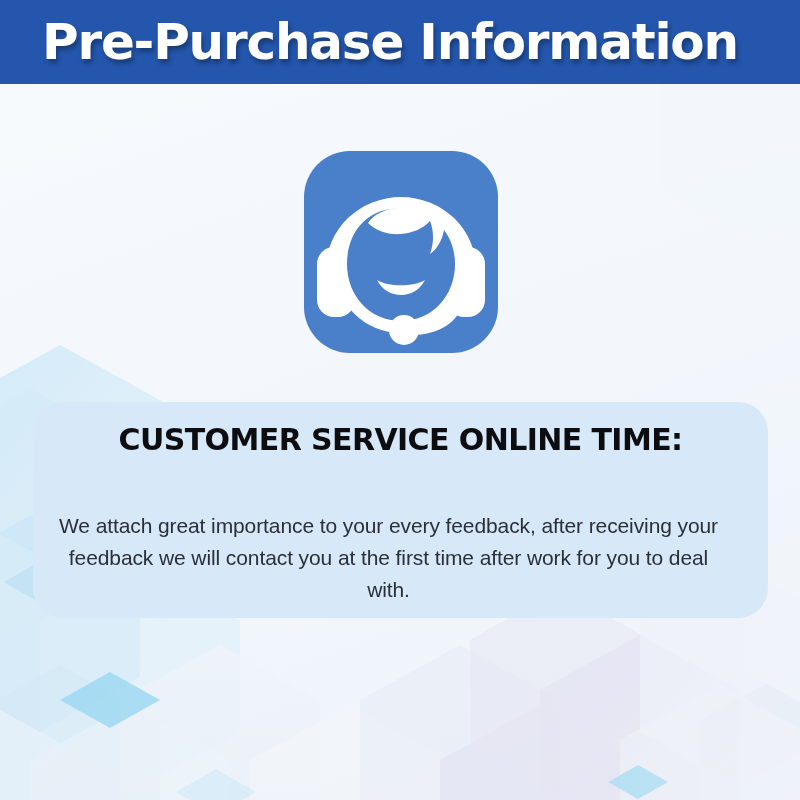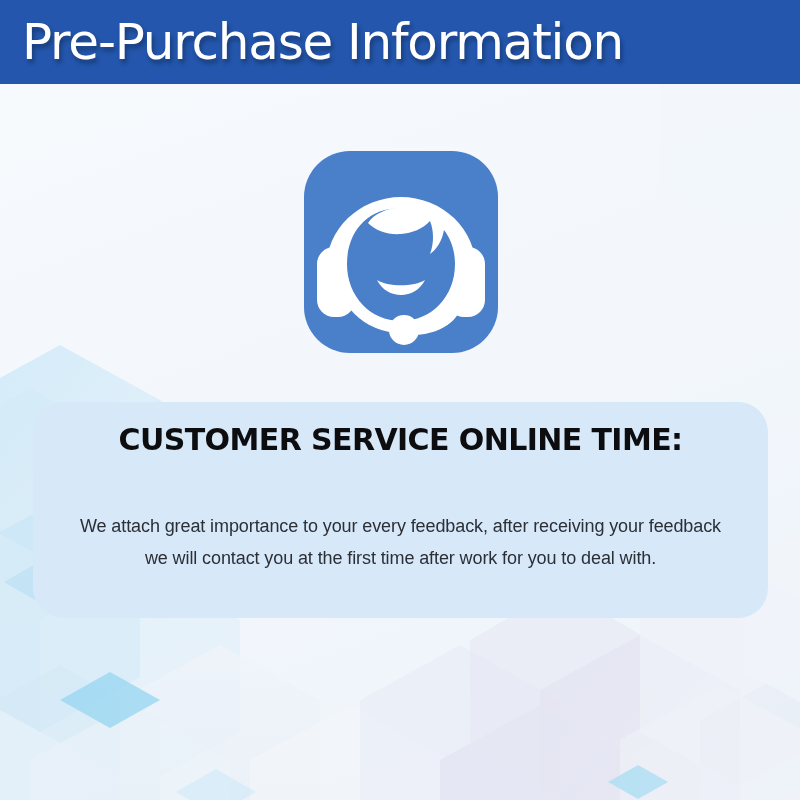--- a/index.html
+++ b/index.html
@@ -38,25 +38,25 @@
     top: 0;
     width: 800px;
     height: 84px;
     background: #2356ac;
     z-index: 5;
     display: flex;
     align-items: center;
   }
   #header-title {
     margin: 0;
-    padding: 0 0 0 22px;
+    padding: 0 0 0 42px;
     color: #ffffff;
     font-family: "DejaVu Sans", sans-serif;
     font-size: 50px;
-    font-weight: normal;
+    font-weight: bold;
     letter-spacing: -1.2px;
     line-height: 84px;
     white-space: nowrap;
     text-shadow: 2px 4px 4px rgba(0,0,0,0.30);
   }
 
   
   #icon-wrap {
     position: absolute;
     left: 304px;
@@ -89,28 +89,28 @@
     font-family: "DejaVu Sans", sans-serif;
     font-size: 30px;
     font-weight: bold;
     letter-spacing: -0.6px;
     line-height: 40px;
   }
   #panel-heading .hl { display: block; }
 
   #panel-body {
     position: absolute;
-    left: 36px;
+    left: 24px;
     top: 108px;
     width: 663px;
     margin: 0;
     text-align: center;
     color: #2b2f36;
     font-family: "Liberation Sans", sans-serif;
-    font-size: 18px;
+    font-size: 21px;
     font-weight: normal;
     line-height: 32px;
     letter-spacing: -0.1px;
   }
 
   
   #closing-note {
     position: absolute;
     left: 100px;
     top: 648px;

